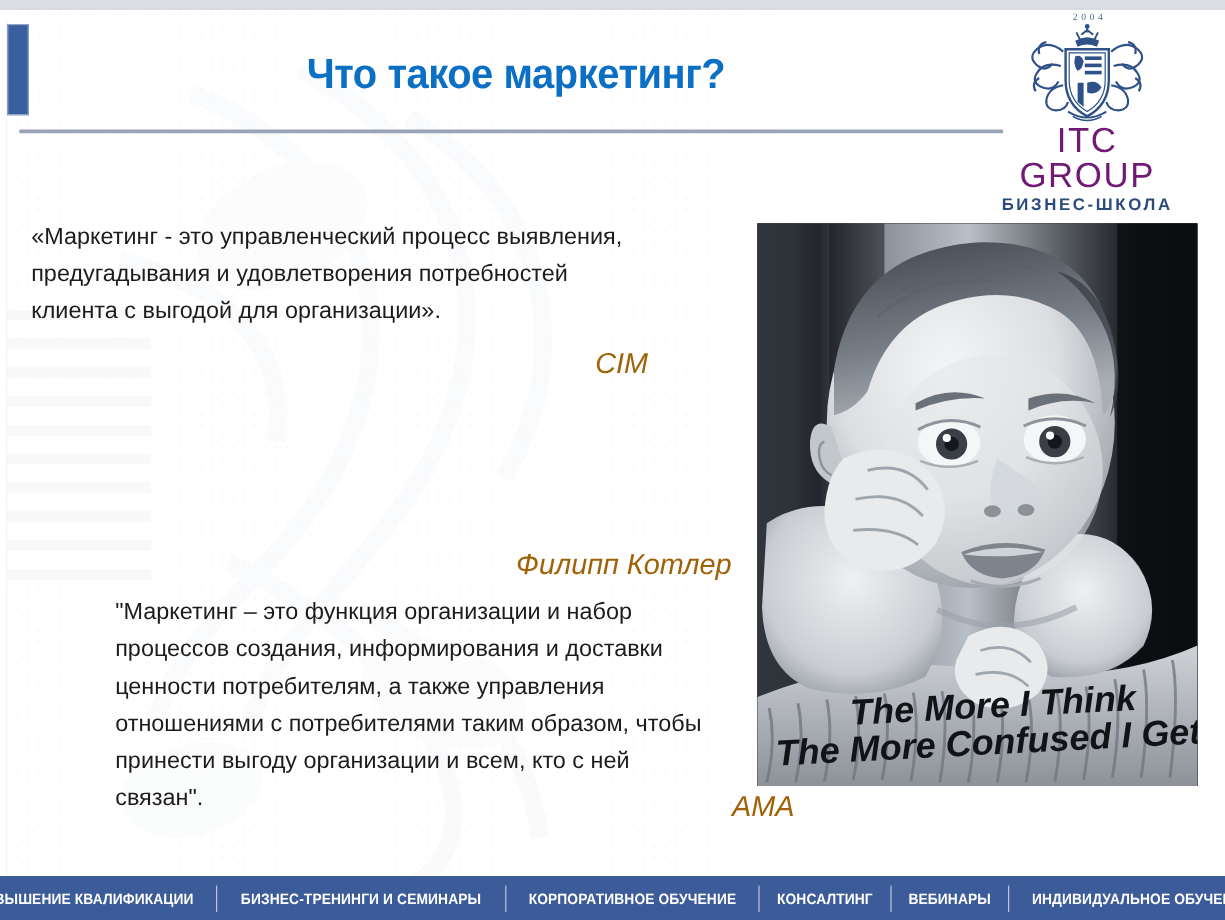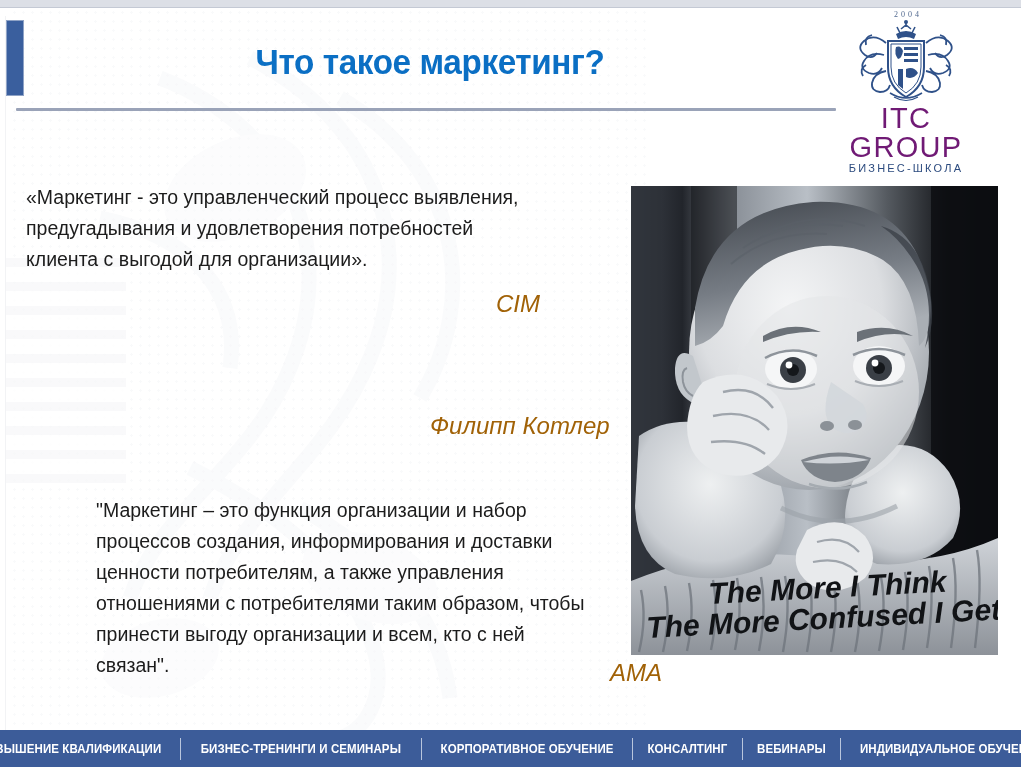--- a/index.html
+++ b/index.html
@@ -131,22 +131,22 @@
   .logo-name {
     font-size: 29px;
     font-weight: normal;
     letter-spacing: 1.3px;
     color: #701a75;
     line-height: 1;
     margin-top: 1px;
     font-family: "Liberation Sans", sans-serif;
   }
   .logo-sub {
-    font-size: 11px;
-    font-weight: normal;
+    font-size: 14px;
+    font-weight: bold;
     letter-spacing: 2.2px;
     color: #2b4a7e;
     margin-top: 0;
     font-family: "Liberation Sans", sans-serif;
   }
 
   
   .quote {
     position: absolute;
     color: #1c1c1c;
@@ -159,21 +159,21 @@
     font-style: italic;
     font-size: 24px;
     color: #a16207;
     font-family: "Liberation Sans", sans-serif;
   }
 
   #quote-1 { left: 26px;  top: 182px;  width: 500px; }
   #attrib-1 { left: 496px; top: 290px; }
 
   #quote-2 { left: 70px;  top: 350px;  width: 520px; }
-  #attrib-2 { left: 430px; top: 412px; }
+  #attrib-2 { left: 430px; top: 457px; }
 
   #quote-3 { left: 96px;  top: 495px;  width: 500px; }
   #attrib-3 { left: 570px; top: 659px; margin-left: 40px; }
 
   
   .photo-frame {
     position: absolute;
     left: 631px; top: 186px;
     width: 367px; height: 469px;
     background: #1a1d22;

